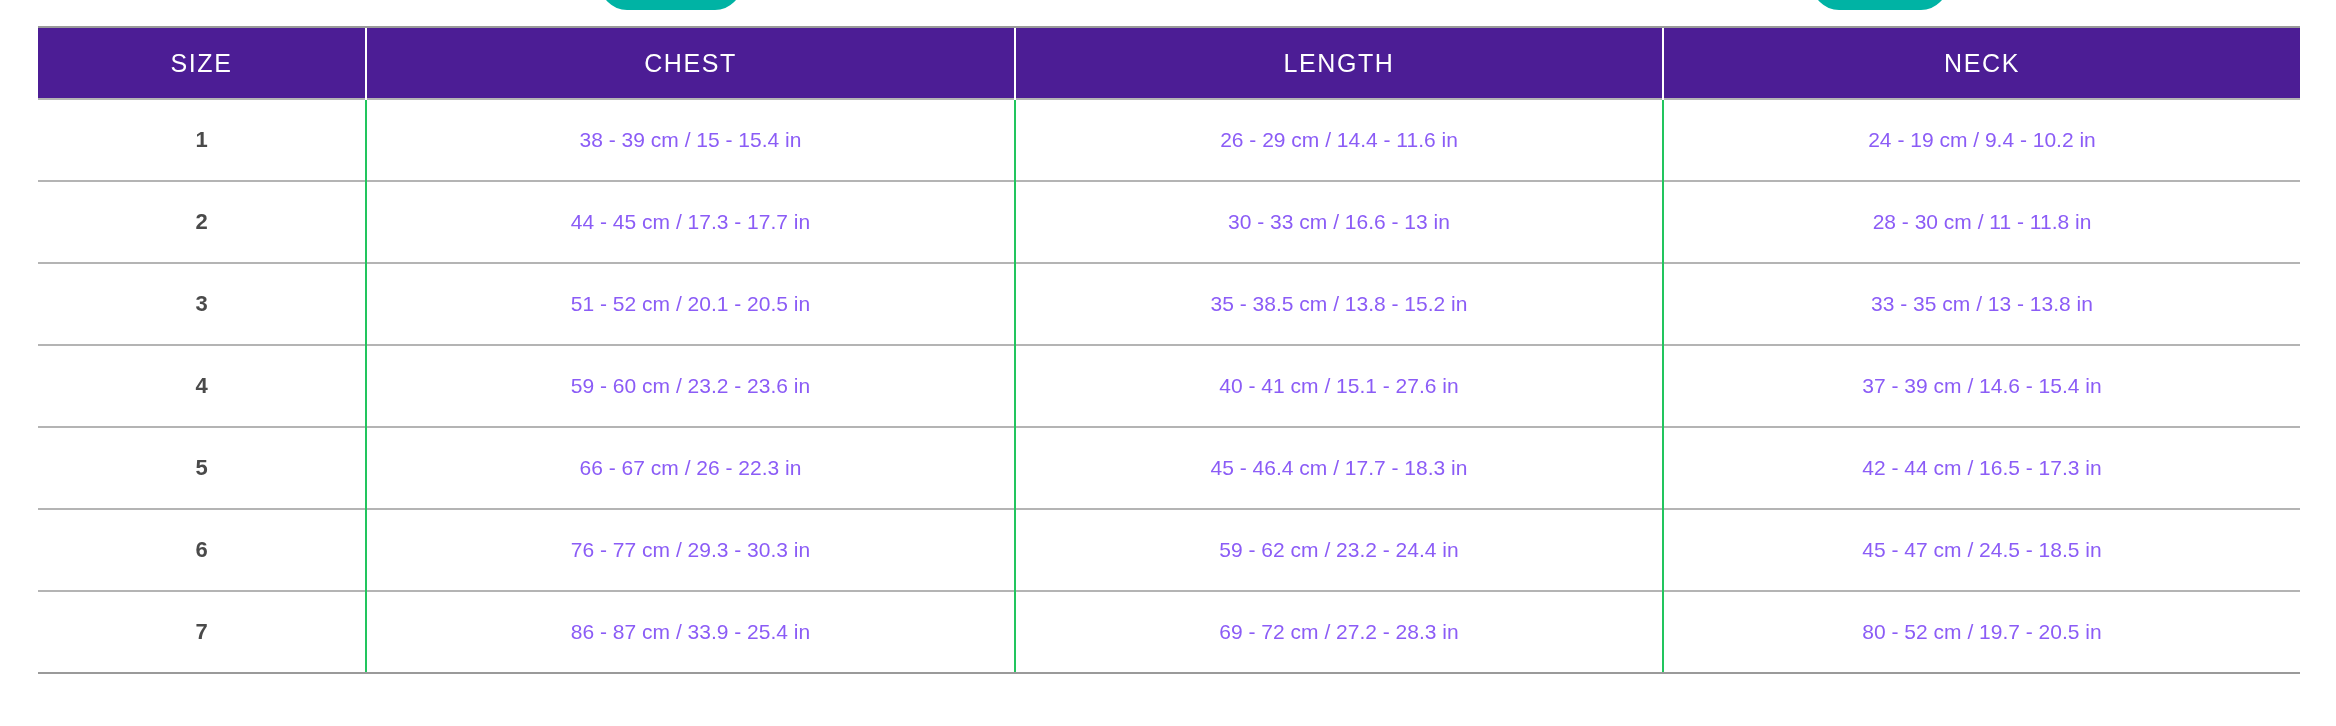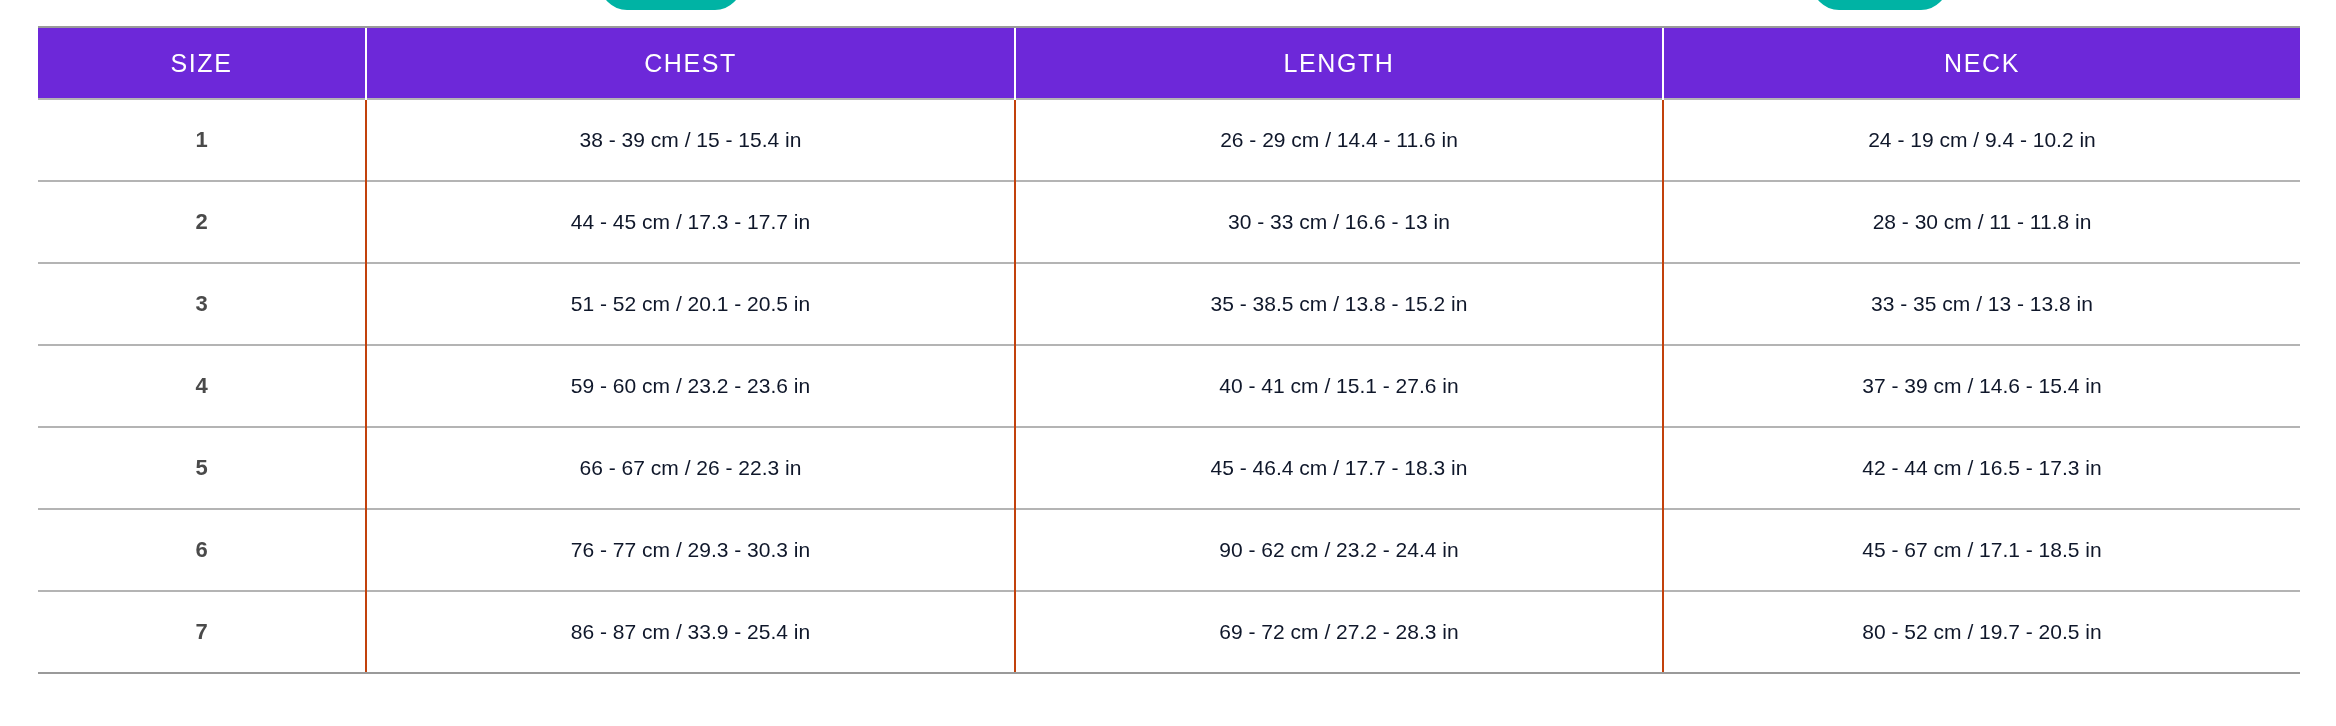--- a/index.html
+++ b/index.html
@@ -46,45 +46,45 @@
     border-collapse: collapse;
     table-layout: fixed;
     width: 100%;
   }
   table.size-chart col.c-size   { width: 328px; }
   table.size-chart col.c-chest  { width: 649px; }
   table.size-chart col.c-length { width: 648px; }
   table.size-chart col.c-neck   { width: 637px; }
 
   thead th {
-    background: #6d28d9;
+    background: #4c1d95;
     color: #ffffff;
     height: 70px;
     font-size: 25px;
     font-weight: 400;
     letter-spacing: 1.6px;
     text-transform: uppercase;
     text-align: center;
     vertical-align: middle;
     padding: 0;
     border-left: 2px solid #ffffff;
     border-top: 2px solid #9a9a9a;
   }
   thead th:first-child { border-left: none; }
 
   tbody td {
     height: 80px;
     text-align: center;
     vertical-align: middle;
     padding: 0;
     font-size: 21px;
-    color: #0f172a;
+    color: #8b5cf6;
     font-weight: 400;
     border-top: 2px solid #b4b4b4;
-    border-left: 2px solid #c2410c;
+    border-left: 2px solid #22c55e;
     background: #ffffff;
   }
   tbody td:first-child { border-left: none; }
   tbody tr:first-child td { border-top: 2px solid #b4b4b4; }
   tbody tr:last-child td  { border-bottom: 2px solid #9a9a9a; }
 
   tbody td.size-cell {
     font-weight: 700;
     color: #4a4a4a;
     font-size: 22px;
@@ -141,22 +141,22 @@
       </tr>
       <tr>
         <td class="size-cell">5</td>
         <td>66 - 67 cm / 26 - 22.3 in</td>
         <td>45 - 46.4 cm / 17.7 - 18.3 in</td>
         <td>42 - 44 cm / 16.5 - 17.3 in</td>
       </tr>
       <tr>
         <td class="size-cell">6</td>
         <td>76 - 77 cm / 29.3 - 30.3 in</td>
-        <td>90 - 62 cm / 23.2 - 24.4 in</td>
-        <td>45 - 67 cm / 17.1 - 18.5 in</td>
+        <td>59 - 62 cm / 23.2 - 24.4 in</td>
+        <td>45 - 47 cm / 24.5 - 18.5 in</td>
       </tr>
       <tr>
         <td class="size-cell">7</td>
         <td>86 - 87 cm / 33.9 - 25.4 in</td>
         <td>69 - 72 cm / 27.2 - 28.3 in</td>
         <td>80 - 52 cm / 19.7 - 20.5 in</td>
       </tr>
     </tbody>
   </table>
 </div>

